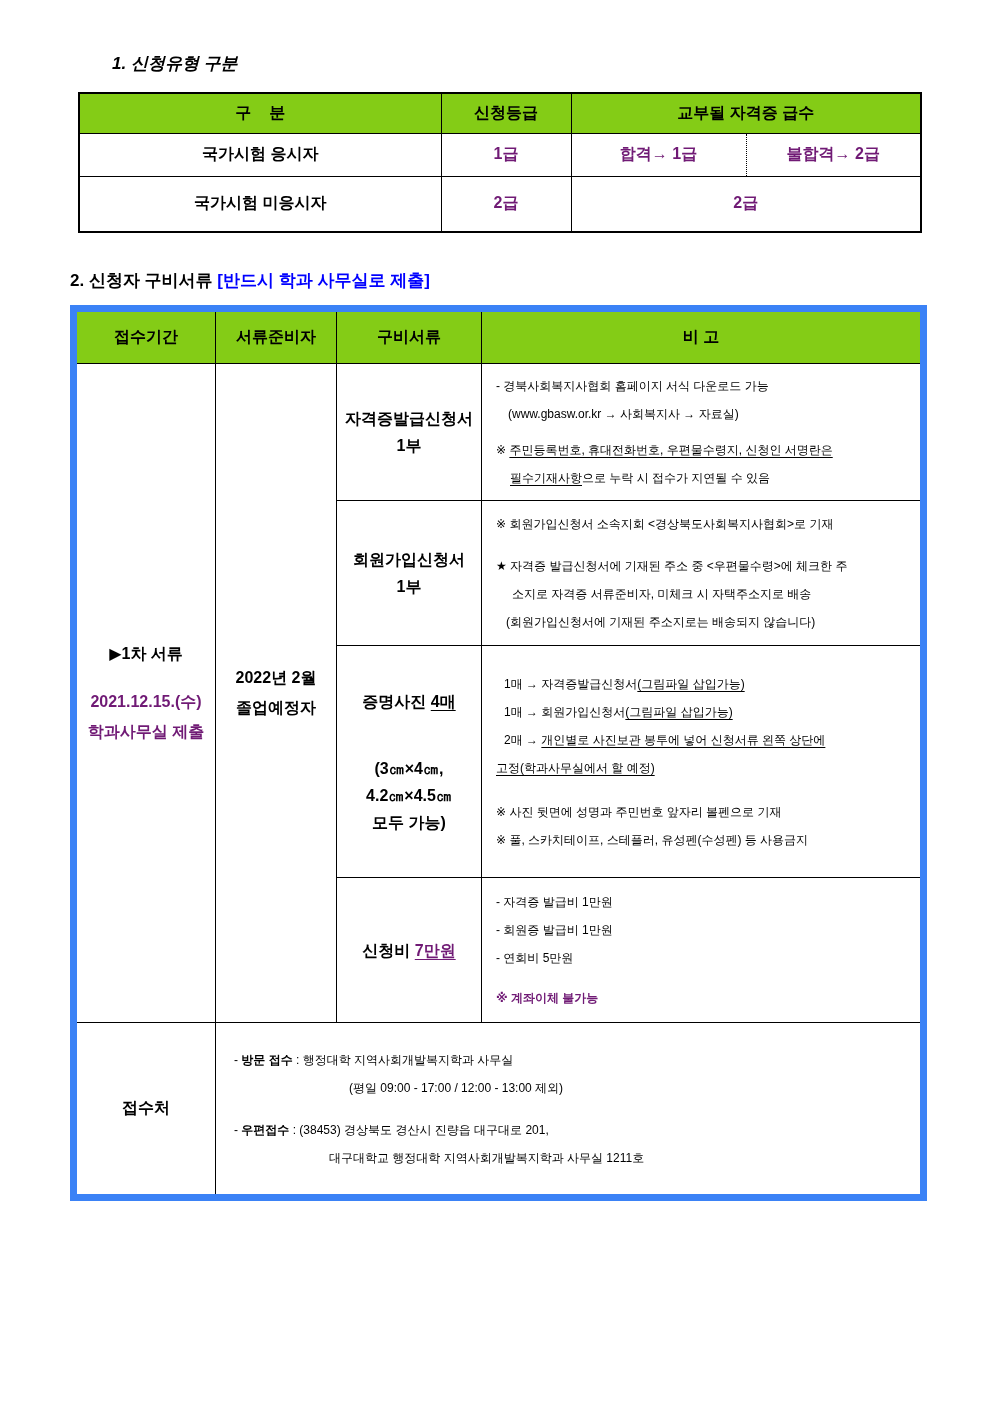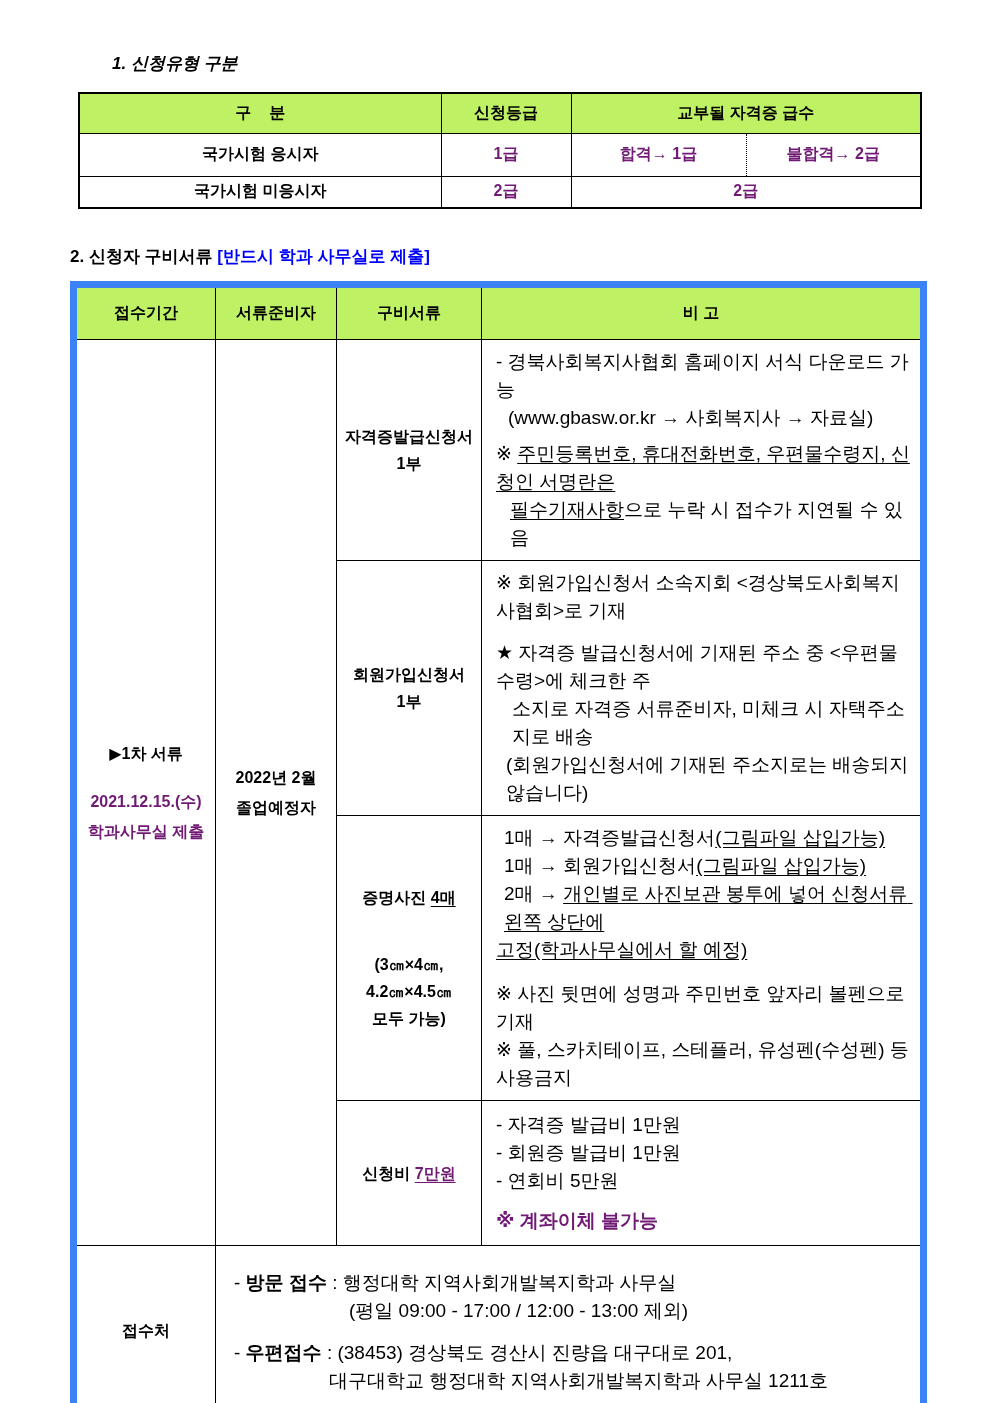--- a/index.html
+++ b/index.html
@@ -25,35 +25,35 @@
   .blue { color:#0000ff; }
   .red  { color:#701a75; }
   .bold { font-weight:700; }
   .ul   { text-decoration:underline; text-underline-offset:3px; }
 
   table { border-collapse:collapse; table-layout:fixed; }
   table.t1 { margin:17px 0 0 78px; width:842px; border:2px solid #000; }
   table.t2 { margin:13px 0 0 70px; width:850px; border:7px solid #3b82f6; }
   th, td { border:1px solid #000; }
   th {
-    background:#bef264;
+    background:#84cc16;
     font-size:16px; font-weight:700;
     text-align:center; vertical-align:middle;
   }
   td { font-size:16px; text-align:center; vertical-align:middle; }
 
   .t1 td { font-weight:600; }
   .t1 td.val { font-weight:700; }
   td.dot-r { border-right:1px dotted #000; }
   td.dot-l { border-left:1px dotted #000; }
 
   
   td.doc-cell { font-weight:700; line-height:27px; }
   td.remark {
-    text-align:left; font-weight:400; font-size:19px;
+    text-align:left; font-weight:400; font-size:12px;
     padding:8px 8px 8px 14px;
   }
   .rl { line-height:28px; }
   .gap8  { height:8px; }
   .gap12 { height:12px; }
   .gap14 { height:14px; }
   .gap16 { height:16px; }
   .gap18 { height:18px; }
   .gap40 { height:40px; }
   .ind8  { padding-left:8px; }
@@ -88,21 +88,21 @@
       <th data-bind="section1.table.col_category">구    분</th>
       <th data-bind="section1.table.col_grade">신청등급</th>
       <th colspan="2" data-bind="section1.table.col_issued">교부될 자격증 급수</th>
     </tr>
     <tr style="height:43px">
       <td data-bind="section1.table.row1.category">국가시험 응시자</td>
       <td class="red val" data-bind="section1.table.row1.grade">1급</td>
       <td class="red val dot-r" data-bind="section1.table.row1.pass">합격→ 1급</td>
       <td class="red val dot-l" data-bind="section1.table.row1.fail">불합격→ 2급</td>
     </tr>
-    <tr style="height:32px">
+    <tr style="height:56px">
       <td data-bind="section1.table.row2.category">국가시험 미응시자</td>
       <td class="red val" data-bind="section1.table.row2.grade">2급</td>
       <td colspan="2" class="red val" data-bind="section1.table.row2.issued">2급</td>
     </tr>
   </tbody>
     </table>
 
   <div class="sec-head sec2-head"><span data-bind="section2.heading">2. 신청자 구비서류 </span><span class="blue" data-bind="section2.heading_note">[반드시 학과 사무실로 제출]</span></div>
 
   <table class="t2">

